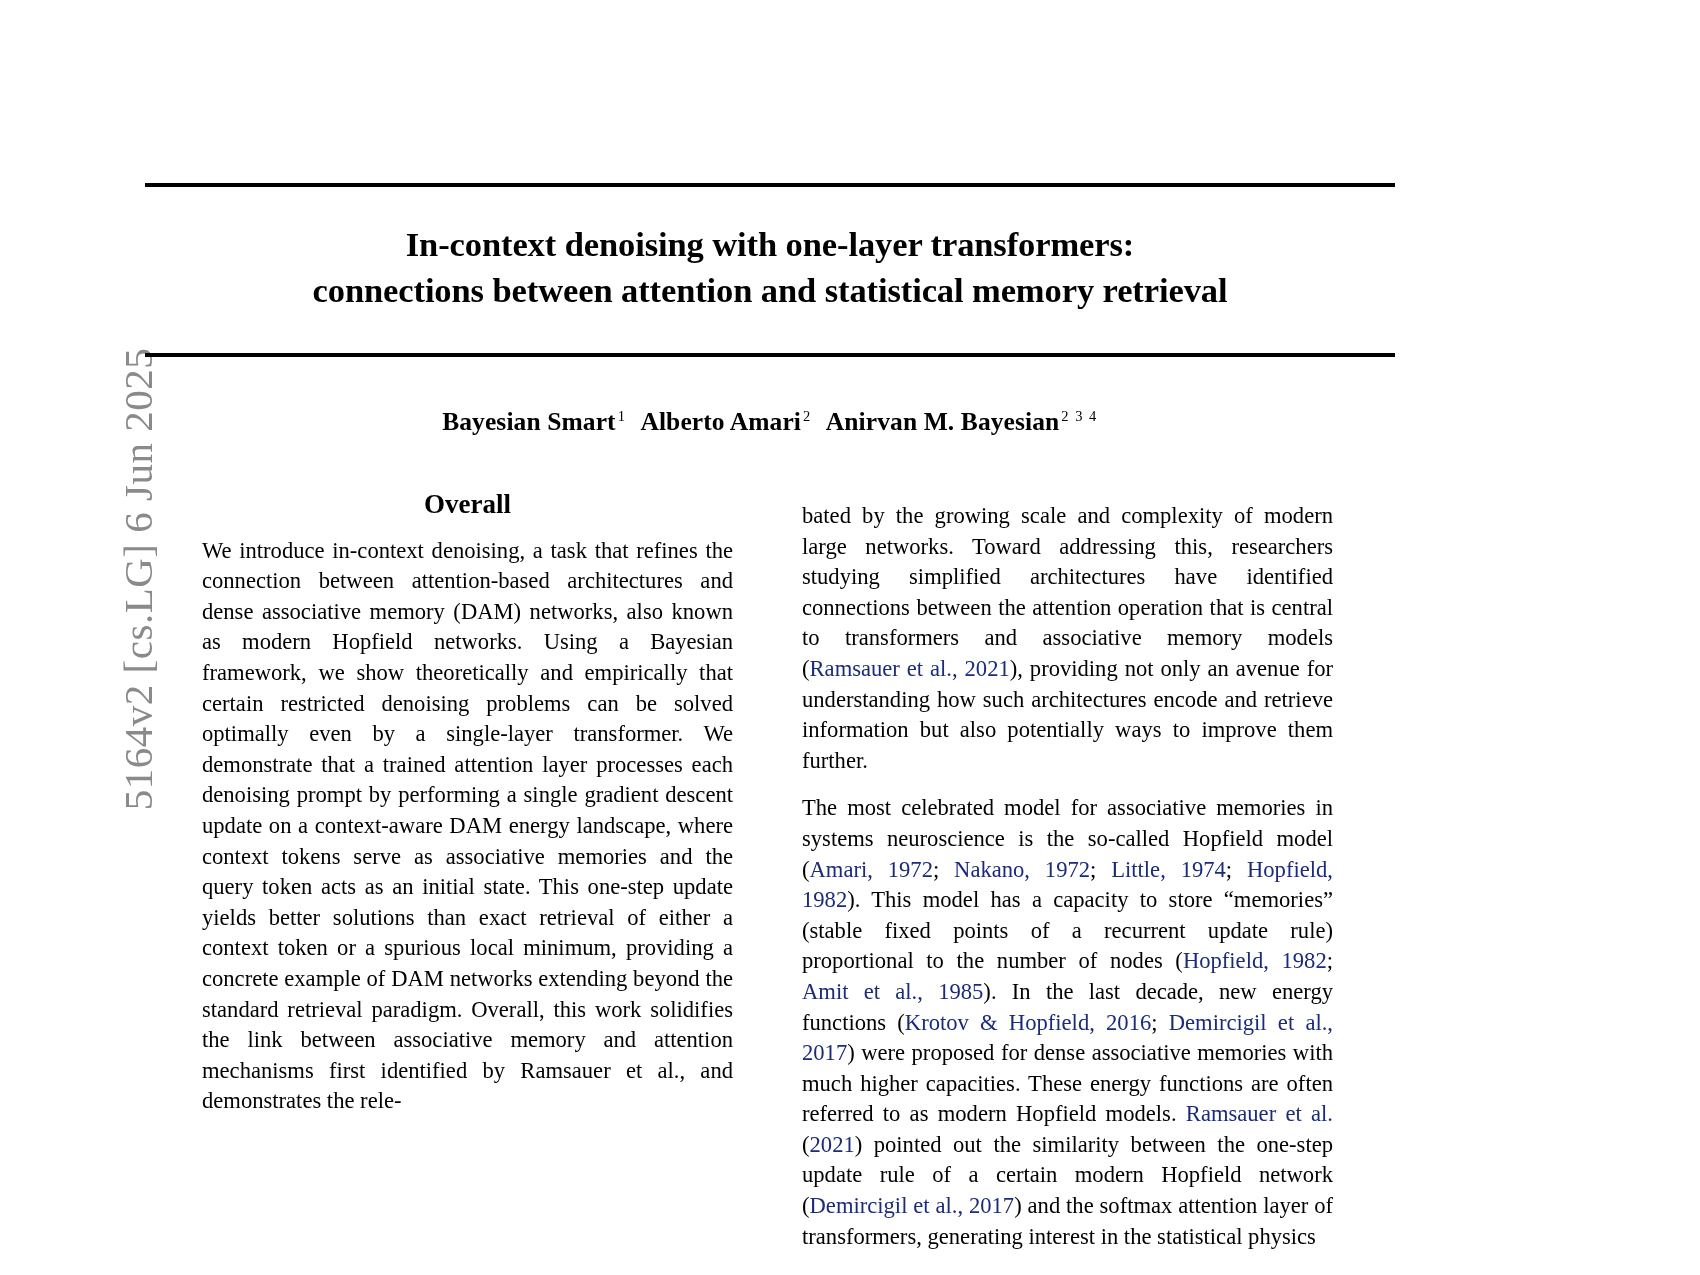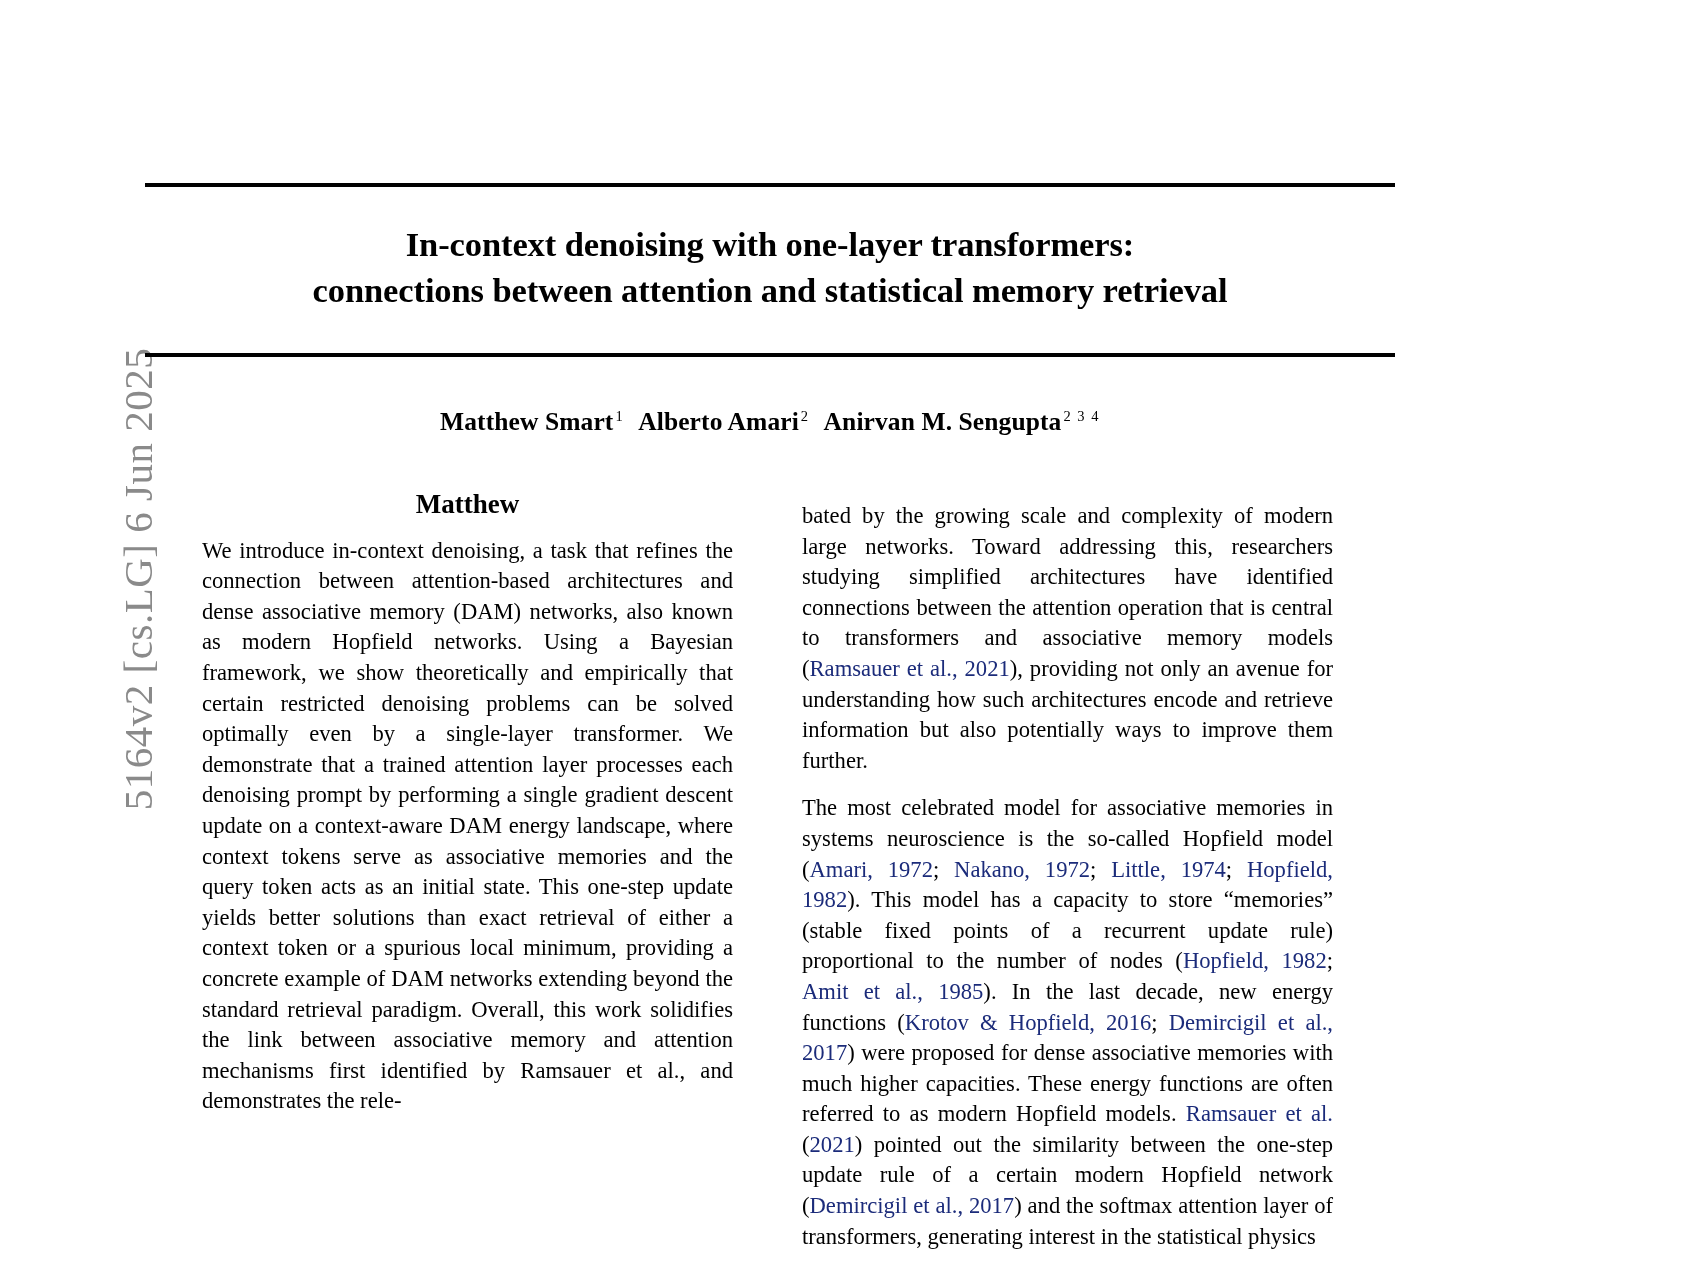--- a/index.html
+++ b/index.html
@@ -120,27 +120,27 @@
   <div id="rule-top" class="rule"></div>
 
   <div id="title-block">
     <div class="title-line">In-context denoising with one-layer transformers:</div>
     <div class="title-line">connections between attention and statistical memory retrieval</div>
   </div>
 
   <div id="rule-bottom" class="rule"></div>
 
   <div id="authors">
-    <span class="author"><span>Matthew Smart</span><sup class="aff">1</sup></span><span class="sep"></span><span class="author"><span>Alberto Amari</span><sup class="aff">2</sup></span><span class="sep"></span><span class="author"><span>Anirvan M. Sengupta</span><sup class="aff">2 3 4</sup></span>
+    <span class="author"><span>Bayesian Smart</span><sup class="aff">1</sup></span><span class="sep"></span><span class="author"><span>Alberto Amari</span><sup class="aff">2</sup></span><span class="sep"></span><span class="author"><span>Anirvan M. Bayesian</span><sup class="aff">2 3 4</sup></span>
   </div>
 
   <div id="columns">
 
     <div class="col" id="col-left">
-      <div id="abstract-heading">Matthew</div>
+      <div id="abstract-heading">Overall</div>
       <p class="para">We introduce in-context denoising, a task that refines the connection between attention-based architectures and dense associative memory (DAM) networks, also known as modern Hopfield networks. Using a Bayesian framework, we show theoretically and empirically that certain restricted denoising problems can be solved optimally even by a single-layer transformer. We demonstrate that a trained attention layer processes each denoising prompt by performing a single gradient descent update on a context-aware DAM energy landscape, where context tokens serve as associative memories and the query token acts as an initial state. This one-step update yields better solutions than exact retrieval of either a context token or a spurious local minimum, providing a concrete example of DAM networks extending beyond the standard retrieval paradigm. Overall, this work solidifies the link between associative memory and attention mechanisms first identified by Ramsauer et al., and demonstrates the rele-</p>
     </div>
 
     <div class="col" id="col-right">
       <p class="para" id="intro-p1">bated by the growing scale and complexity of modern large networks. Toward addressing this, researchers studying simplified architectures have identified connections between the attention operation that is central to transformers and associative memory models (<a class="cite" href="#">Ramsauer et al., 2021</a>), providing not only an avenue for understanding how such architectures encode and retrieve information but also potentially ways to improve them further.</p>
       <p class="para" id="intro-p2">The most celebrated model for associative memories in systems neuroscience is the so-called Hopfield model (<a class="cite" href="#">Amari, 1972</a>; <a class="cite" href="#">Nakano, 1972</a>; <a class="cite" href="#">Little, 1974</a>; <a class="cite" href="#">Hopfield, 1982</a>). This model has a capacity to store “memories” (stable fixed points of a recurrent update rule) proportional to the number of nodes (<a class="cite" href="#">Hopfield, 1982</a>; <a class="cite" href="#">Amit et al., 1985</a>). In the last decade, new energy functions (<a class="cite" href="#">Krotov &amp; Hopfield, 2016</a>; <a class="cite" href="#">Demircigil et al., 2017</a>) were proposed for dense associative memories with much higher capacities. These energy functions are often referred to as modern Hopfield models. <a class="cite" href="#">Ramsauer et al.</a> (<a class="cite" href="#">2021</a>) pointed out the similarity between the one-step update rule of a certain modern Hopfield network (<a class="cite" href="#">Demircigil et al., 2017</a>) and the softmax attention layer of transformers, generating interest in the statistical physics</p>
     </div>
 
   </div>
 </div>

